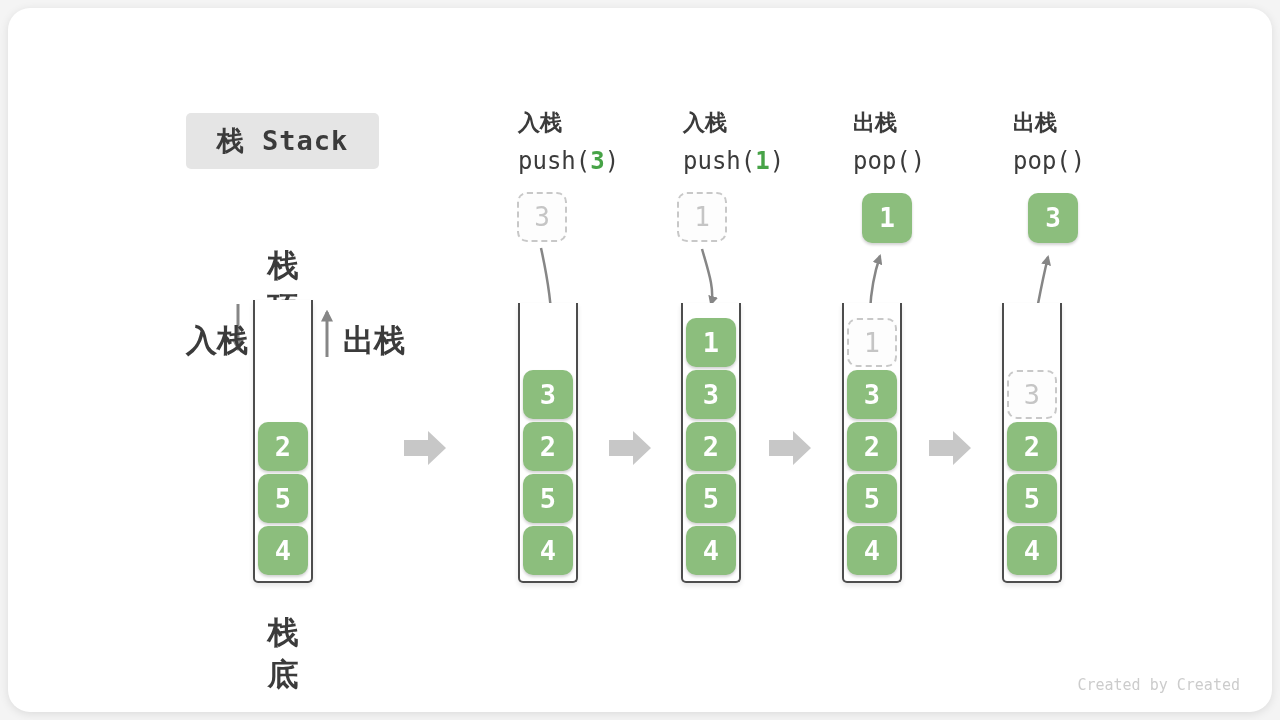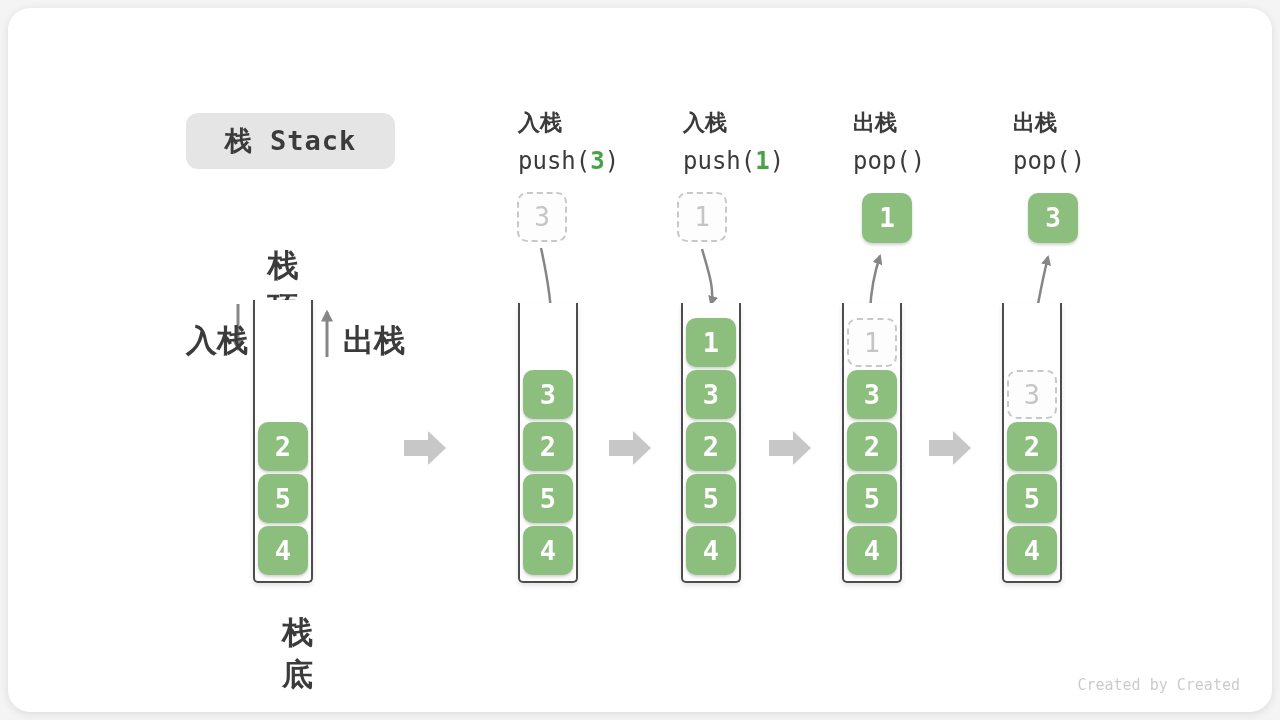--- a/index.html
+++ b/index.html
@@ -9,22 +9,22 @@
   .page { position:relative; width:1280px; height:720px; background:var(--page-bg,#f4f4f4); overflow:hidden; }
   .card { position:absolute; left:8px; top:8px; width:1264px; height:704px;
           background:var(--card-bg,#ffffff); border-radius:22px;
           box-shadow:0 2px 10px rgba(0,0,0,0.10); }
 
   .overlay { position:absolute; left:0; top:0; width:1264px; height:704px; pointer-events:none; }
   .overlay path.curve { fill:none; stroke:var(--arrow-gray,#868686); stroke-width:2.5; }
   .overlay line.legend { stroke:var(--arrow-gray,#868686); stroke-width:3; }
   .overlay polygon.flow { fill:var(--flow-arrow,#c7c7c7); }
 
-  .title-box { position:absolute; left:178px; top:105px; width:209px; height:56px;
-               background:var(--title-bg,#e5e5e5); border-radius:12px;
+  .title-box { position:absolute; left:178px; top:105px; width:193px; height:56px;
+               background:var(--title-bg,#e5e5e5); border-radius:5px;
                display:flex; align-items:center; justify-content:center;
                font:bold 27px "DejaVu Sans Mono", monospace; color:var(--label-dark,#3b3b3b);
                letter-spacing:1px; }
 
   .cn-label { position:absolute; font-weight:bold; font-size:31px; color:var(--label-dark,#3b3b3b); }
   .centered-60 { width:60px; text-align:center; }
 
   .op-label { position:absolute; top:100px; }
   .op-label .op-cn   { font-weight:bold; font-size:22px; color:var(--label-dark,#3b3b3b); margin-bottom:9px; }
   .op-label .op-code { font:24px "DejaVu Sans Mono", monospace; color:var(--label-dark,#3b3b3b); }
@@ -76,21 +76,21 @@
       <polygon class="flow" points="601,432 625,432 625,423 643,440 625,457 625,448 601,448"></polygon>
       <polygon class="flow" points="761,432 785,432 785,423 803,440 785,457 785,448 761,448"></polygon>
       <polygon class="flow" points="921,432 945,432 945,423 963,440 945,457 945,448 921,448"></polygon>
     </svg>
 
     <div class="title-box">
       <span>栈 Stack</span>
     </div>
 
     <div class="cn-label centered-60" style="left:245px; top:237px;">栈顶</div>
-    <div class="cn-label centered-60" style="left:245px; top:604px;text-align:right;">栈底</div>
+    <div class="cn-label centered-60" style="left:245px; top:604px;">栈底</div>
     <div class="cn-label" style="left:178px; top:312px;">入栈</div>
     <div class="cn-label" style="left:335px; top:312px;">出栈</div>
 
     <div class="op-label" style="left:510px;">
       <div class="op-cn">入栈</div>
       <div class="op-code"><span>push(</span><span class="arg">3</span><span>)</span></div>
     </div>
     <div class="op-label" style="left:675px;">
       <div class="op-cn">入栈</div>
       <div class="op-code"><span>push(</span><span class="arg">1</span><span>)</span></div>

